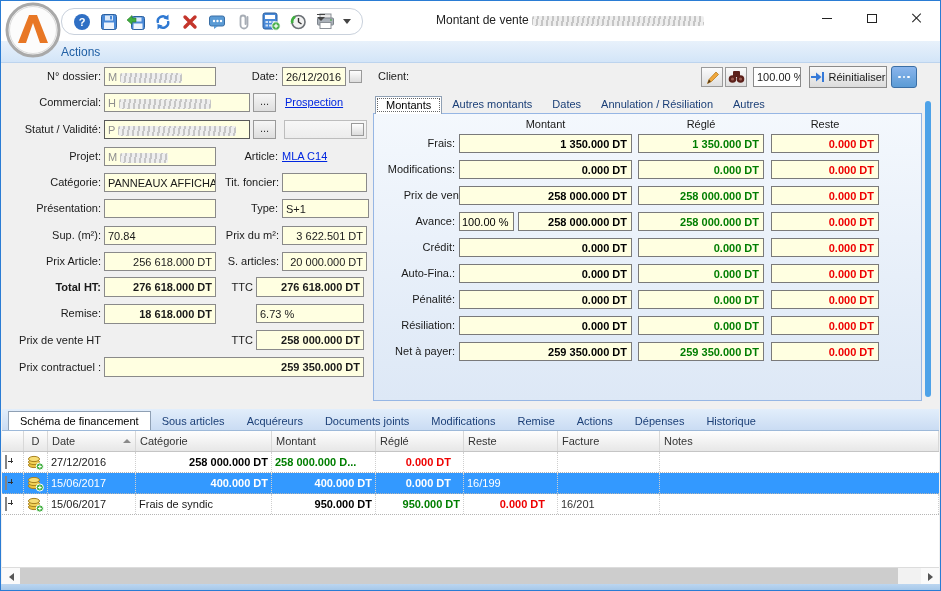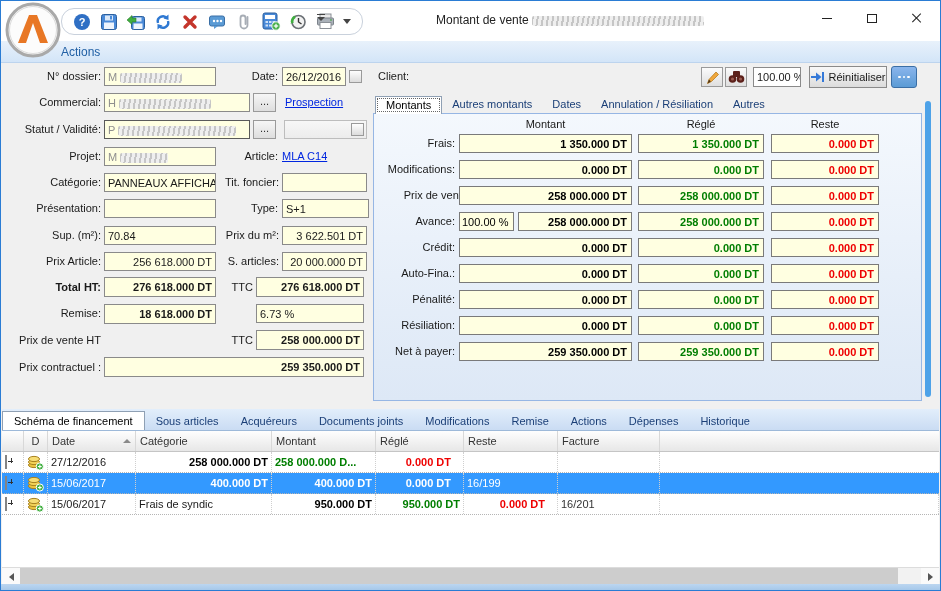--- a/index.html
+++ b/index.html
@@ -72,21 +72,21 @@
   .am-field { position:absolute; height:19px; background:#ffffe1; border:1px solid #7a7a7a;
               font-weight:bold; text-align:right; line-height:16px; padding:1px 4px 0 2px; white-space:nowrap; }
   .am-montant { left:458px; width:173px; color:#000; }
   .am-regle   { left:637px; width:126px; color:#007e00; }
   .am-reste   { left:770px; width:108px; color:#ee0000; }
   .am-pct     { left:458px; width:55px; font-weight:normal; text-align:left; color:#000; }
   .splitter { position:absolute; left:924px; top:100px; width:6px; height:296px; background:#4da2e8; border-radius:3px; }
 
   
   .btabs { position:absolute; left:1px; top:408px; width:937px; height:22px;
-           background:linear-gradient(#e2eefb,#cadcf3); border-bottom:1px solid #9db9d9; display:flex; align-items:flex-end; }
+           background:linear-gradient(#e2eefb,#cadcf3); border-bottom:1px solid #9db9d9; display:flex; align-items:flex-end; padding-left:6px; }
   .btab { padding:3px 11px; color:#1b3f77; white-space:nowrap; }
   .btab.active { background:#fff; border:1px solid #8fa0b4; border-bottom:none; color:#000; }
 
   
   .grid-bg { position:absolute; left:1px; top:430px; width:937px; height:136px; background:#fff; }
   .grow { position:absolute; left:1px; width:937px; height:21px; display:grid;
           grid-template-columns:22px 24px 88px 136px 104px 88px 94px 102px 1fr; }
   .ghead { top:430px; background:linear-gradient(#fefefe,#e7e7e7); border-bottom:1px solid #c5c5c5; }
   .ghead .gcell { border-right:1px solid #d8d8d8; color:#333; display:flex; align-items:center; padding:0 4px; }
   .gcell { overflow:hidden; white-space:nowrap; line-height:20px; padding:0 3px; }
@@ -406,20 +406,21 @@
     <div class="gcell hdr-d">D</div>
     <div class="gcell">
         <span>Date</span>
         <span class="sort-tri"></span>
       </div>
     <div class="gcell">Catégorie</div>
     <div class="gcell">Montant</div>
     <div class="gcell">Réglé</div>
     <div class="gcell">Reste</div>
     <div class="gcell">Facture</div>
+    <div class="gcell">Notes</div>
   </div>
 
   <div class="grow drow" style="top:451px">
     <div class="gcell"><span class="expander"></span></div>
     <div class="gcell"><svg width="17" height="17" viewBox="0 0 17 17" style="margin-top:2px">
           <ellipse cx="7" cy="11" rx="5.5" ry="2.6" fill="#edc53f" stroke="#a8821f"></ellipse>
           <ellipse cx="7" cy="8" rx="5.5" ry="2.6" fill="#f3d258" stroke="#a8821f"></ellipse>
           <ellipse cx="7" cy="5" rx="5.5" ry="2.6" fill="#f7dd74" stroke="#a8821f"></ellipse>
           <circle cx="12.8" cy="12.5" r="3.6" fill="#3faf3f" stroke="#fff"></circle>
           <rect x="10.9" y="12" width="3.8" height="1.1" fill="#fff"></rect>

